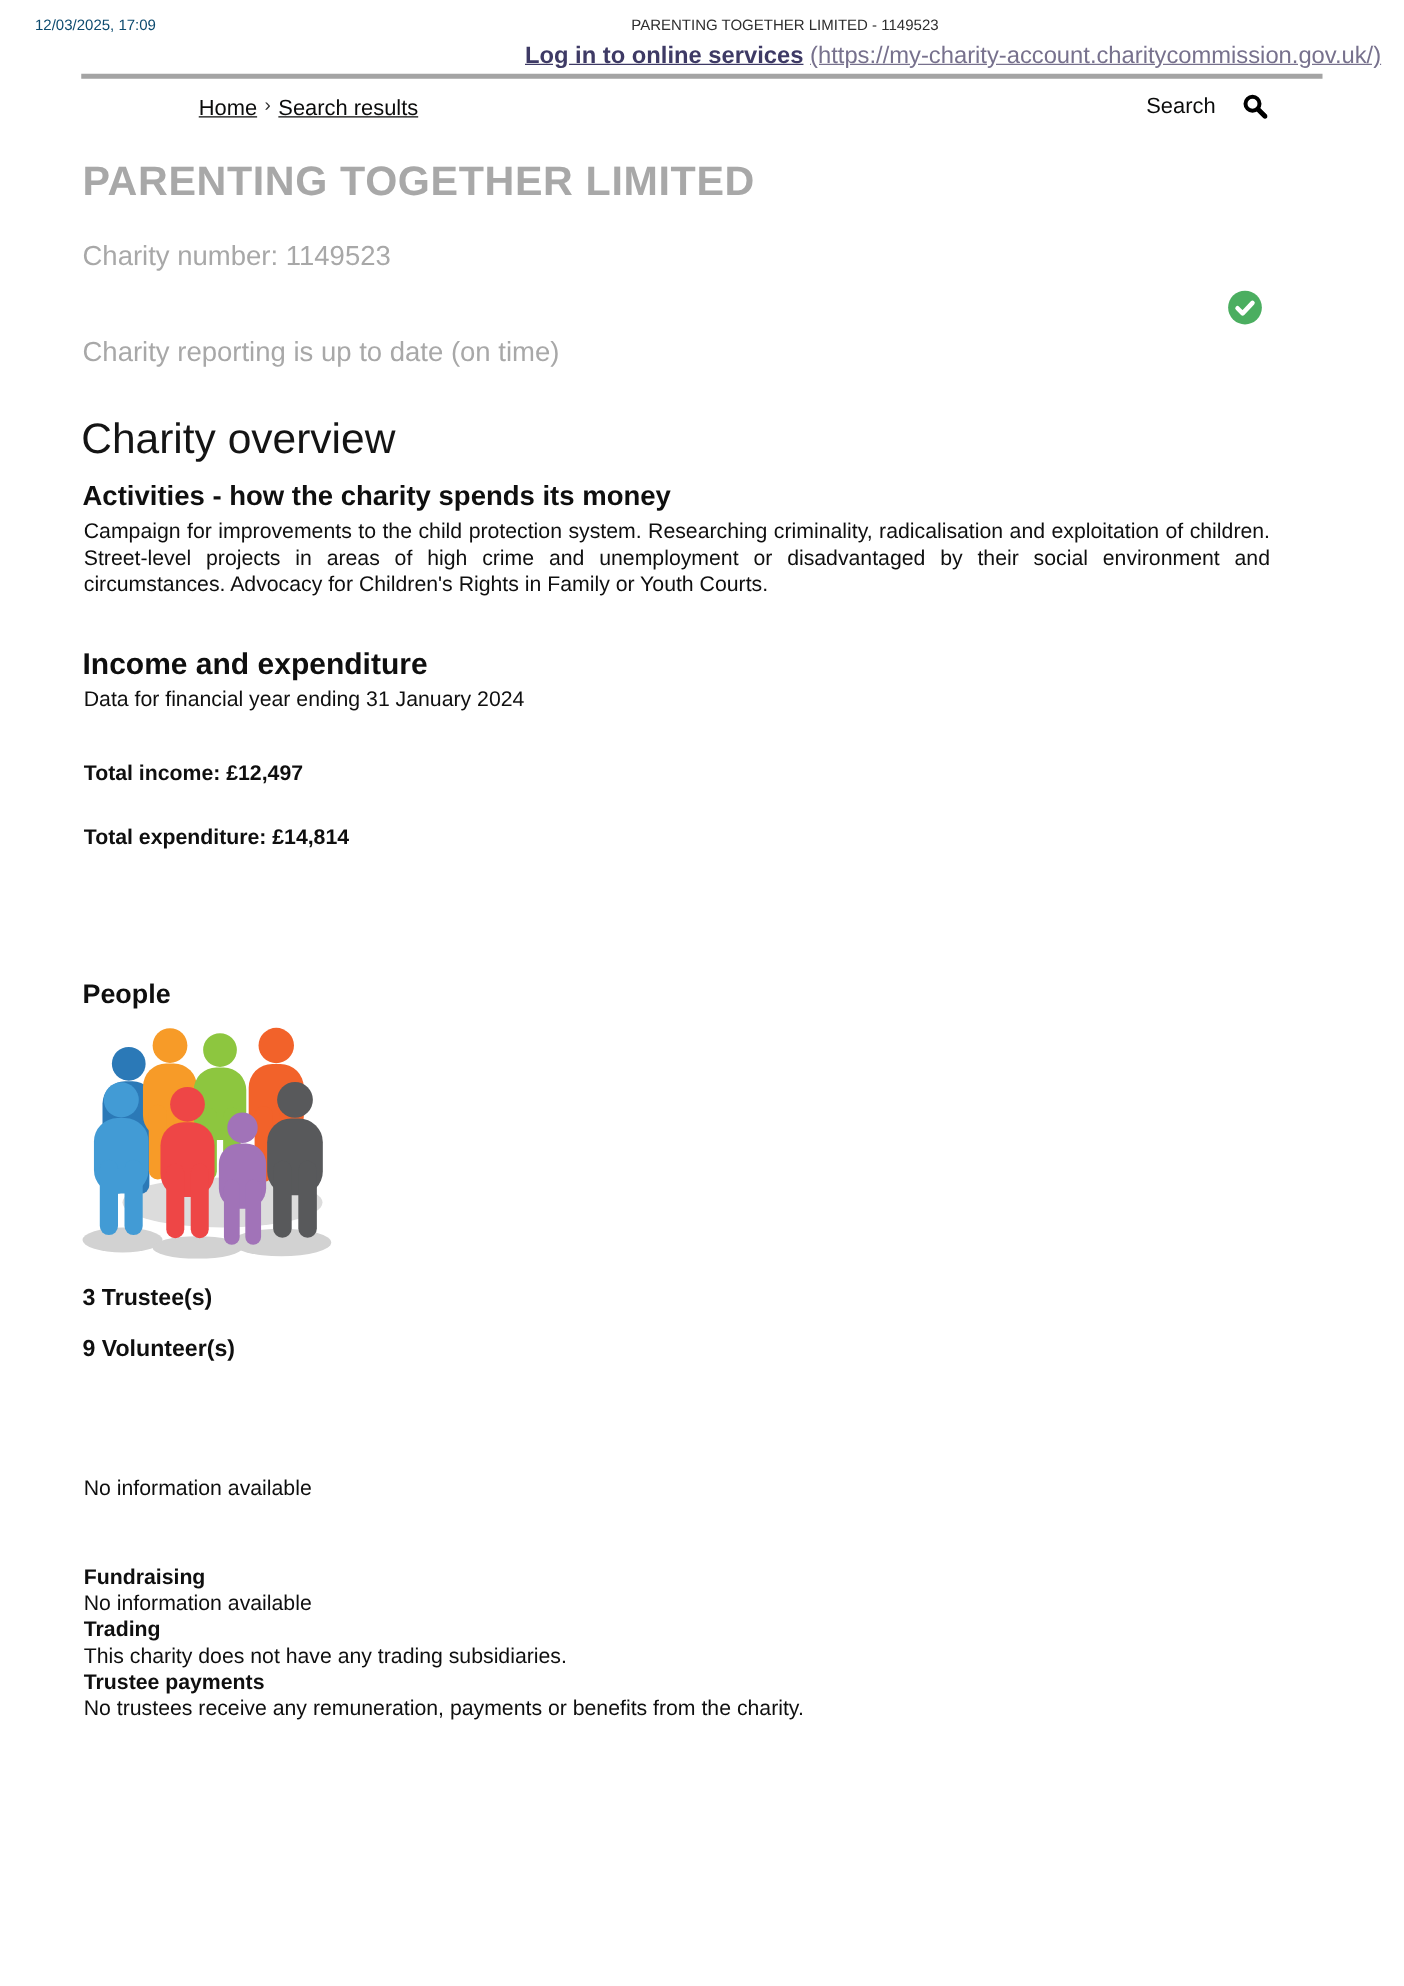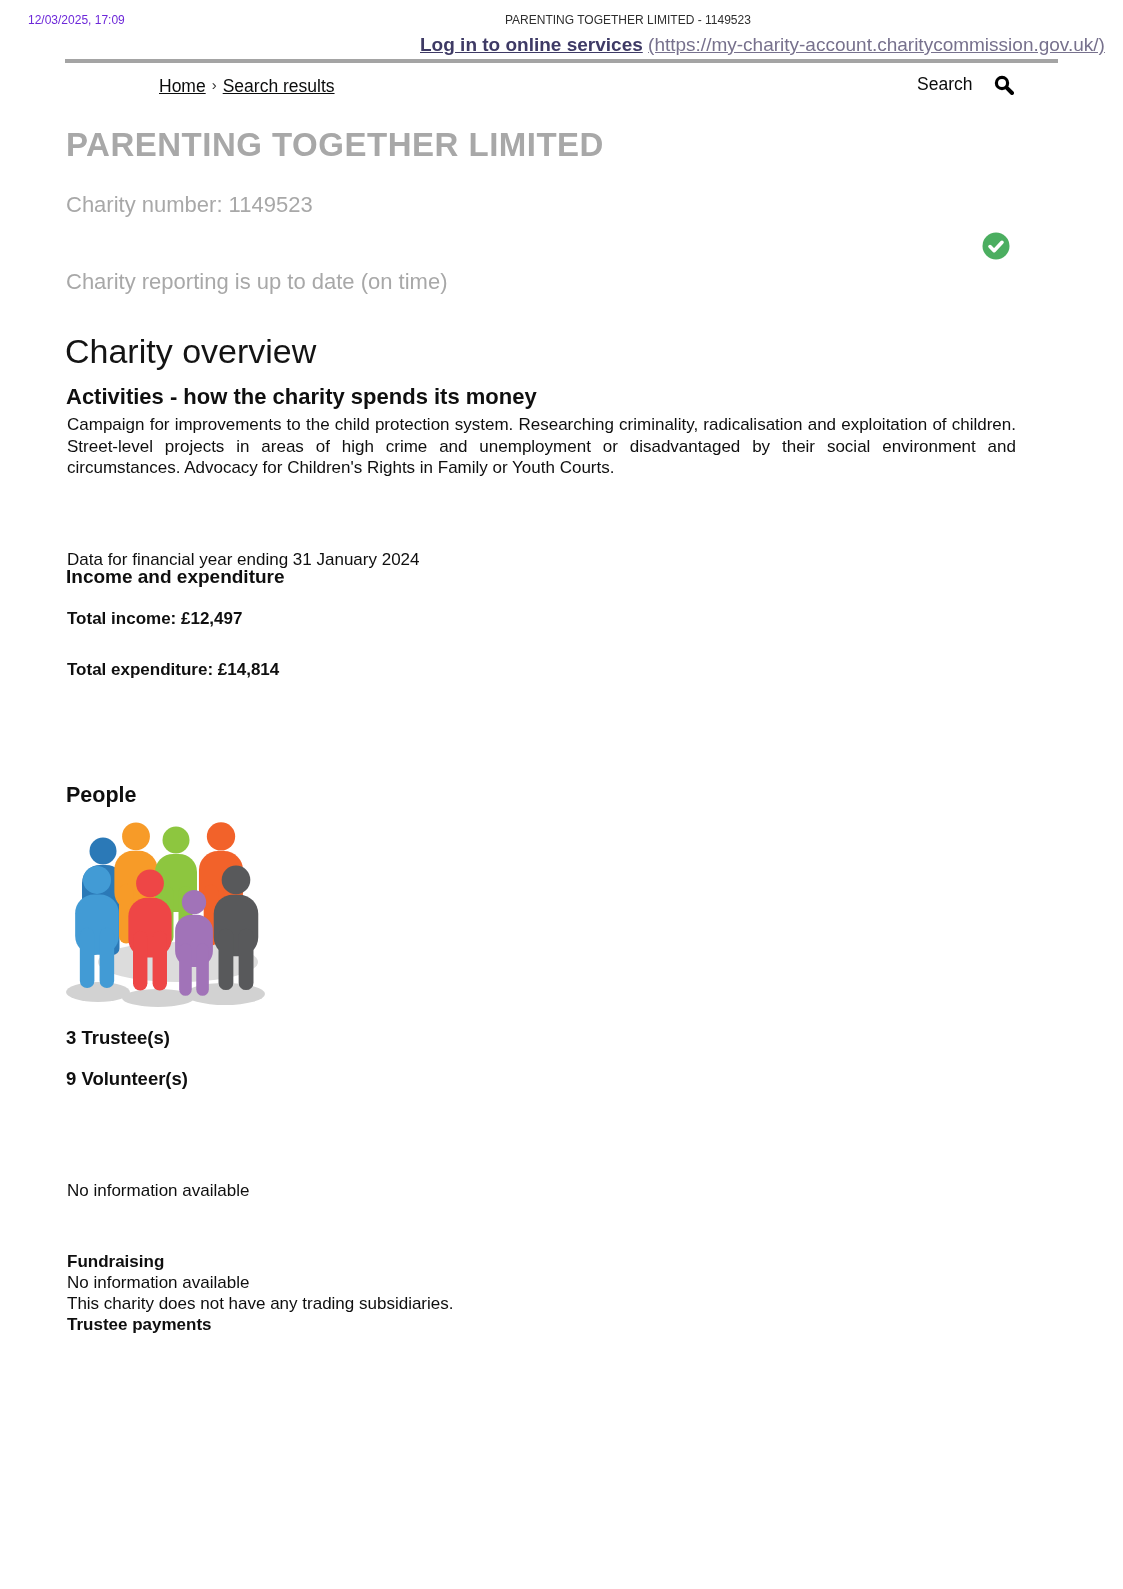--- a/index.html
+++ b/index.html
@@ -7,21 +7,21 @@
     position:relative;
     width:1123px;height:1589px;
     background:#ffffff;
     font-family:"Liberation Sans", sans-serif;
     color:#000;
     overflow:hidden;
   }
   .abs{position:absolute;}
 
   
-  .print-ts{left:28px;top:13px;font-size:12px;color:#6d28d9;text-align:right;}
+  .print-ts{left:28px;top:13px;font-size:12px;color:#0c4a6e;text-align:right;}
   .print-doctitle{left:505px;top:13px;font-size:12px;color:#2e2e2e;}
 
   
   .login-row{left:420px;top:34px;font-size:19px;white-space:nowrap;}
   .login-label{font-weight:bold;color:#3e3a65;text-decoration:underline;cursor:pointer;}
   .login-url{color:#77718d;text-decoration:underline;cursor:pointer;}
 
   .rule{left:65px;top:59px;width:993px;height:4px;background:#a4a4a4;}
 
   
@@ -35,21 +35,21 @@
   .charity-name{left:66px;top:126px;font-size:33px;font-weight:bold;color:#a8a8a8;letter-spacing:.5px;}
   .charity-number{left:66px;top:192px;font-size:22px;color:#a8a8a8;}
   .check-badge{left:982px;top:232px;width:28px;height:28px;}
   .reporting{left:66px;top:269px;font-size:22px;color:#a8a8a8;}
 
   
   .overview-title{left:65px;top:332px;font-size:34px;font-weight:400;color:#141414;}
   .h-bold-lg{font-size:22px;font-weight:bold;color:#0f0f0f;}
   .activities-h{left:66px;top:384px;}
   .activities-p{left:67px;top:414px;width:949px;font-size:17px;line-height:21.5px;color:#0f0f0f;text-align:justify;}
-  .income-h{left:66px;top:518px;font-size:19px;margin-top:48px;}
+  .income-h{left:66px;top:518px;font-size:24px;}
   .period{left:67px;top:550px;font-size:17px;color:#0f0f0f;}
   .total-line{font-size:17px;font-weight:bold;color:#0f0f0f;}
   .t-income{left:67px;top:609px;}
   .t-exp{left:67px;top:660px;}
 
   
   .people-h{left:66px;top:783px;font-size:21.5px;}
   .people-art{left:60px;top:799px;}
   .count-line{font-size:18.5px;font-weight:bold;color:#0f0f0f;margin-top:16px;}
   .trustees{left:66px;top:1011px;}
@@ -142,18 +142,20 @@
   </svg>
 
   <div class="abs count-line trustees">3 Trustee(s)</div>
   <div class="abs count-line volunteers">9 Volunteer(s)</div>
 
   <div class="abs noinfo">No information available</div>
 
   <div class="abs extra-block">
     <div class="eh">Fundraising</div>
     <div>No information available</div>
+    <div class="eh">Trading</div>
     <div>This charity does not have any trading subsidiaries.</div>
     <div class="eh">Trustee payments</div>
+    <div>No trustees receive any remuneration, payments or benefits from the charity.</div>
   </div>
 
 
 </div>
 
 </body></html>

